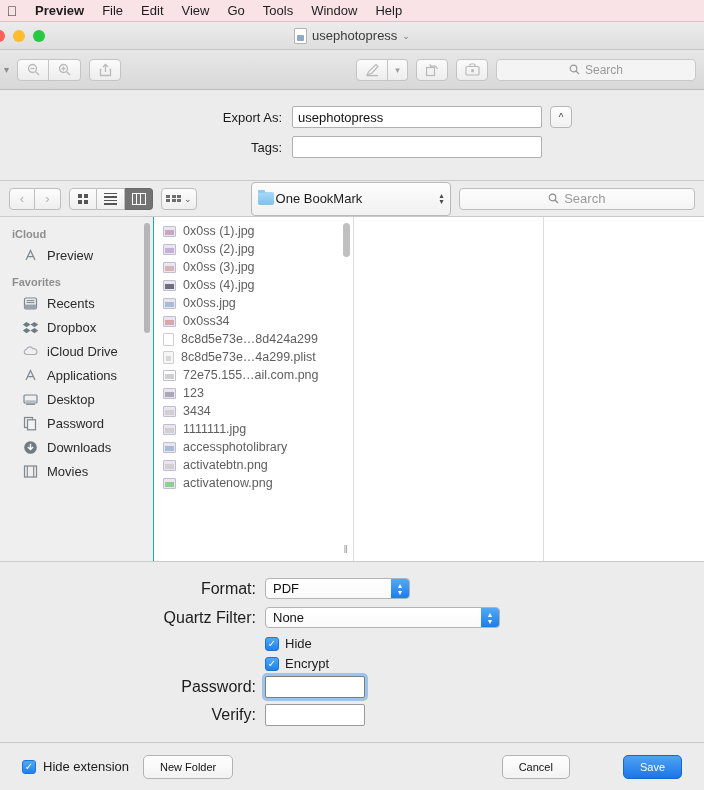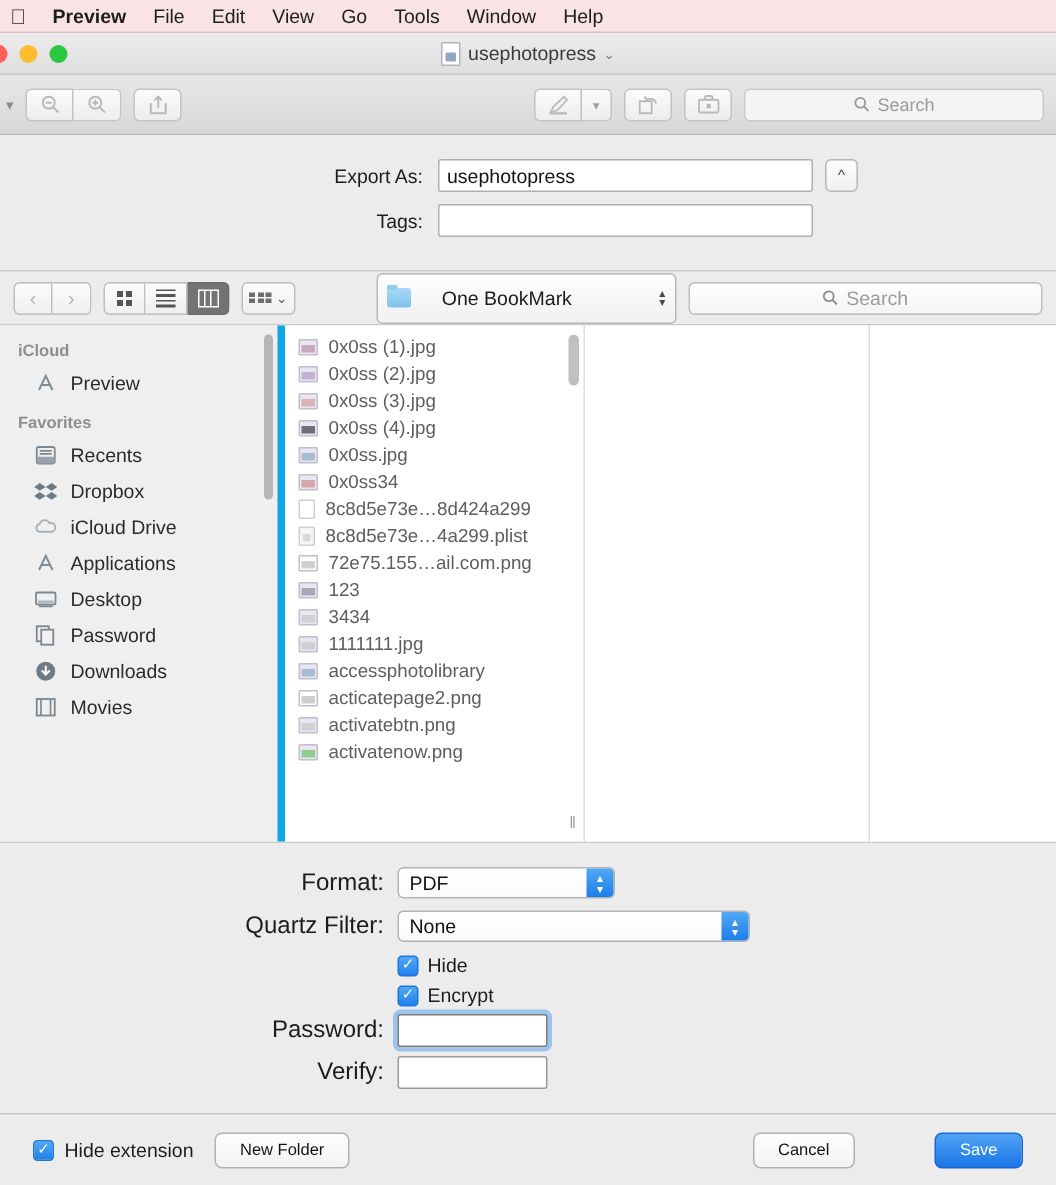--- a/index.html
+++ b/index.html
@@ -160,21 +160,21 @@
     background: linear-gradient(to bottom,#fcfcfc,#efefef);
     border: 1px solid #bebebe; border-radius: 4px;
     display: flex; align-items: center; gap: 3px;
   }
   .action-glyph { display: grid; grid-template-columns: repeat(3,4px); gap: 1.5px; }
   .action-glyph i { height: 3px; background: #6d6d6d; display: block; border: none; }
   .pathbar {
     width: 200px; height: 34px;
     background: linear-gradient(to bottom,#fdfdfd,#f1f1f1);
     border: 1px solid #b8b8b8; border-radius: 4px;
-    display: flex; align-items: center; gap: 21px;
+    display: flex; align-items: center; gap: 2px;
     padding: 0 6px; font-size: 13px; color: #1b1b1b;
     position: relative;
     text-align: right;
   }
   .folder-icon {
     width: 16px; height: 13px; border-radius: 2px;
     background: linear-gradient(to bottom,#a8d9f5,#7ec2ec);
     flex: none; position: relative;
   }
   .folder-icon::before {
@@ -196,22 +196,22 @@
 
   
   .browser {
     flex: 1; display: flex;
     border-top: 1px solid #cacaca;
     border-bottom: 1px solid #cacaca;
     min-height: 0;
     background: #fff;
   }
   .sidebar {
-    width: 190px; background: #efefef;
-    border-right: 5px solid #0ea5e9;
+    width: 154px; background: #efefef;
+    border-right: 1px solid #0ea5e9;
     padding-top: 8px; position: relative;
     overflow: hidden;
   }
   .sb-header {
     font-size: 11px; font-weight: bold; color: #8e8e8e;
     padding: 3px 0 3px 12px;
   }
   .sb-item {
     height: 24px; display: flex; align-items: center; gap: 8px;
     padding-left: 22px; font-size: 13px; color: #2b2b2b;
@@ -667,24 +667,20 @@
       </div>
       <div class="file-row">
         <span class="fi gray"></span>
         <span>1111111.jpg</span>
       </div>
       <div class="file-row">
         <span class="fi c5"></span>
         <span>accessphotolibrary</span>
       </div>
       <div class="file-row">
-        <span class="fi mono"></span>
-        <span>acticatepage2.png</span>
-      </div>
-      <div class="file-row">
         <span class="fi gray"></span>
         <span>activatebtn.png</span>
       </div>
       <div class="file-row">
         <span class="fi green"></span>
         <span>activatenow.png</span>
       </div>
       <div class="col-scroll"></div>
       <div class="resize-handle">‖</div>
     </div>

